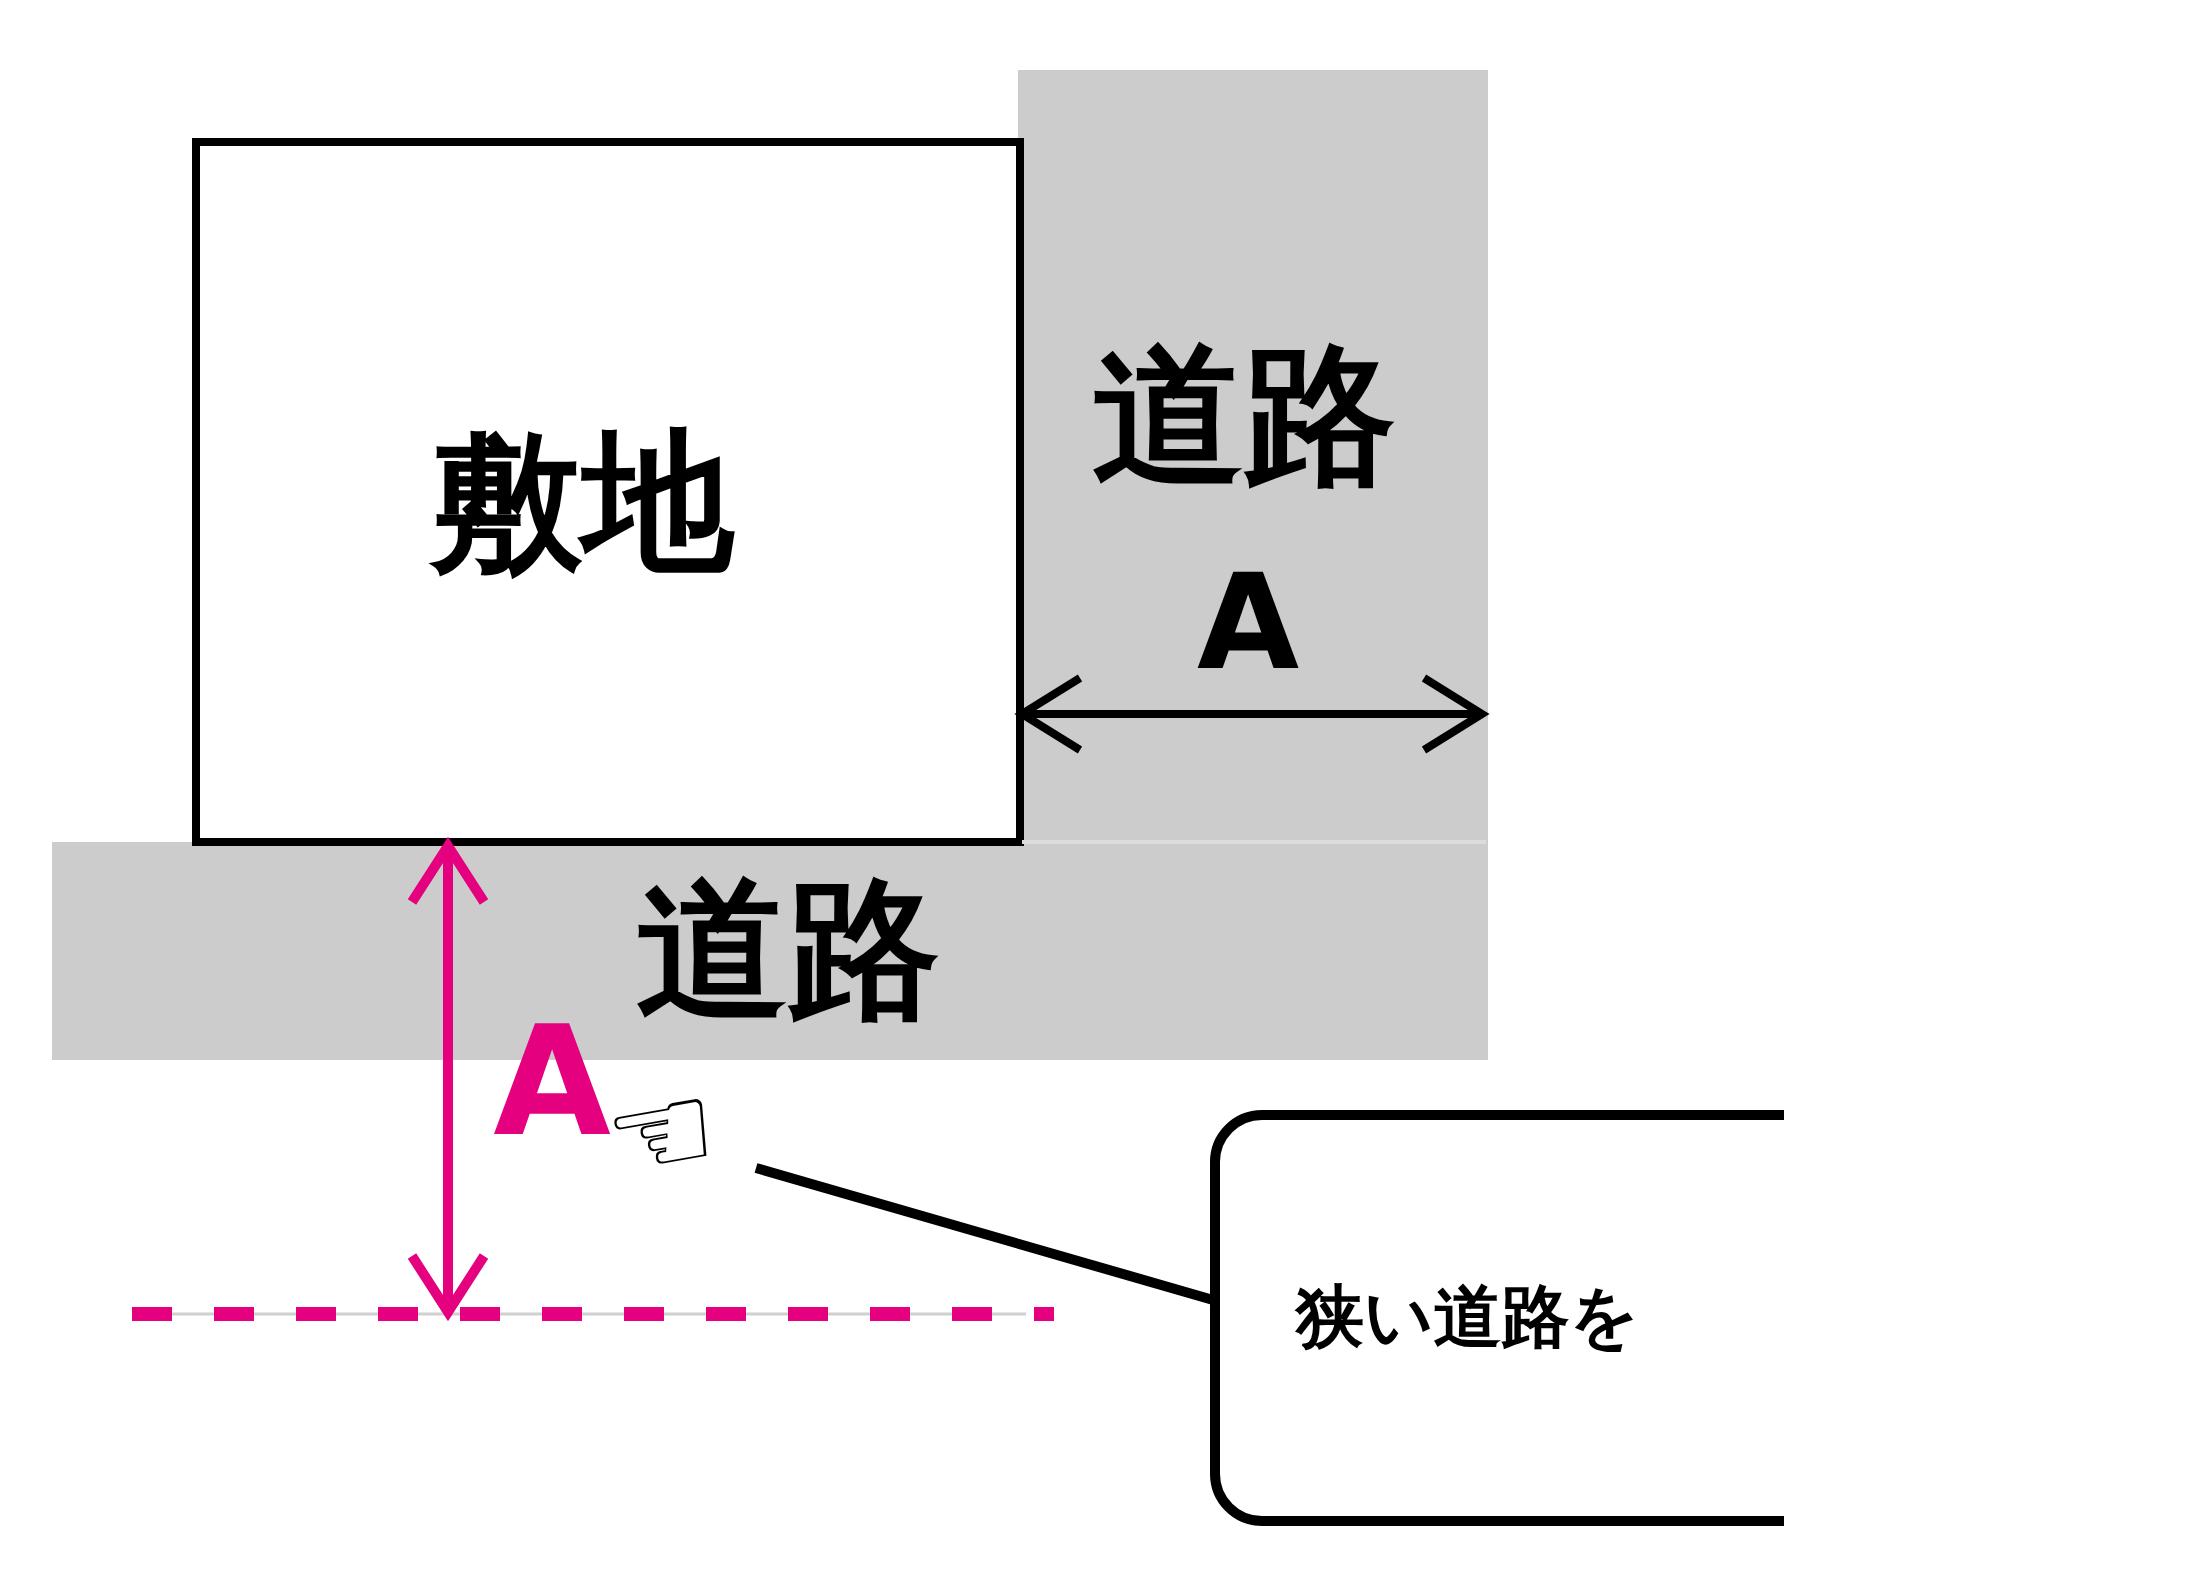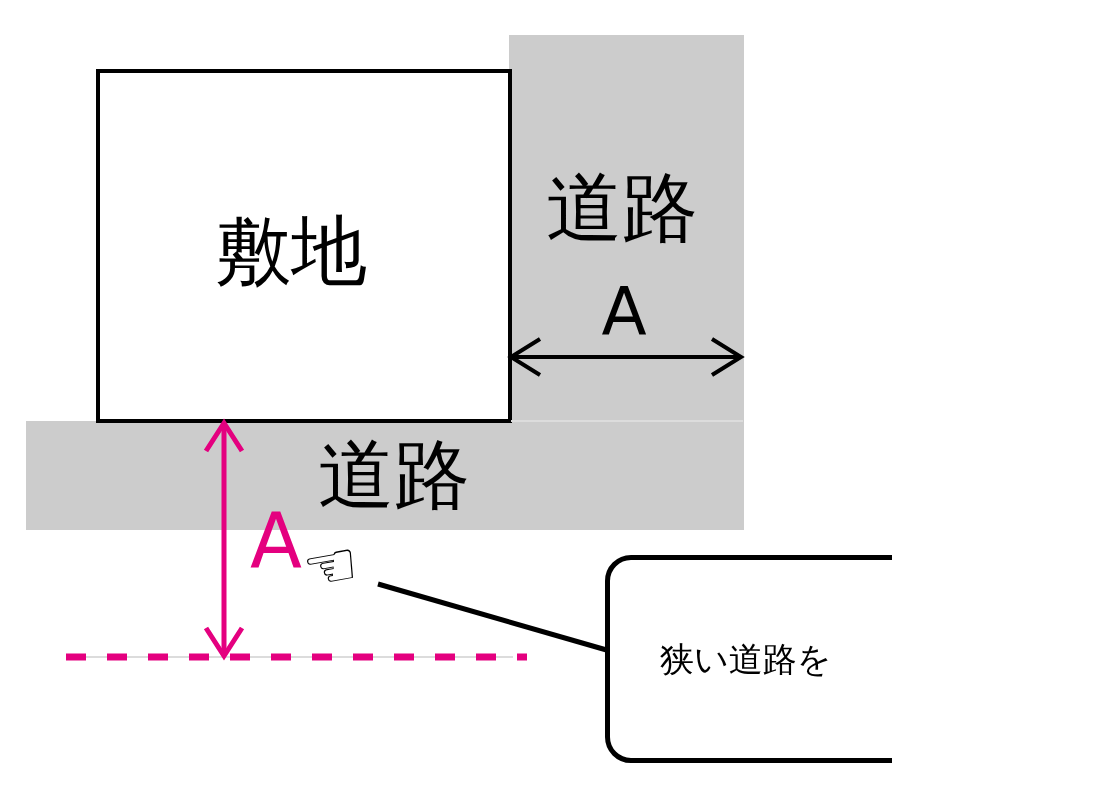--- a/index.html
+++ b/index.html
@@ -7,20 +7,21 @@
     padding: 0;
     background: #ffffff;
     font-family: "DejaVu Sans", "Liberation Sans", sans-serif;
   }
   .canvas {
     position: relative;
     width: 892px;
     height: 787px;
     background: #ffffff;
     overflow: hidden;
+    font-weight: bold;
   }
   .road {
     position: absolute;
     background: #cccccc;
   }
   .road-right {
     left: 509px; top: 35px;
     width: 235px; height: 495px;
   }
   .road-bottom {
@@ -69,21 +70,21 @@
     position: absolute;
     left: 605px; top: 555px;
     width: 452px; height: 208px;
     box-sizing: border-box;
     background: #ffffff;
     border: 5px solid #000000;
     border-radius: 26px;
     display: flex;
     flex-direction: column;
     justify-content: center;
-    padding-left: 50px;
+    padding-left: 38px;
   }
   .callout-line {
     font-size: 34px;
     line-height: 55px;
     color: #000000;
     white-space: nowrap;
   }
 </style>
 </head>
 <body>

